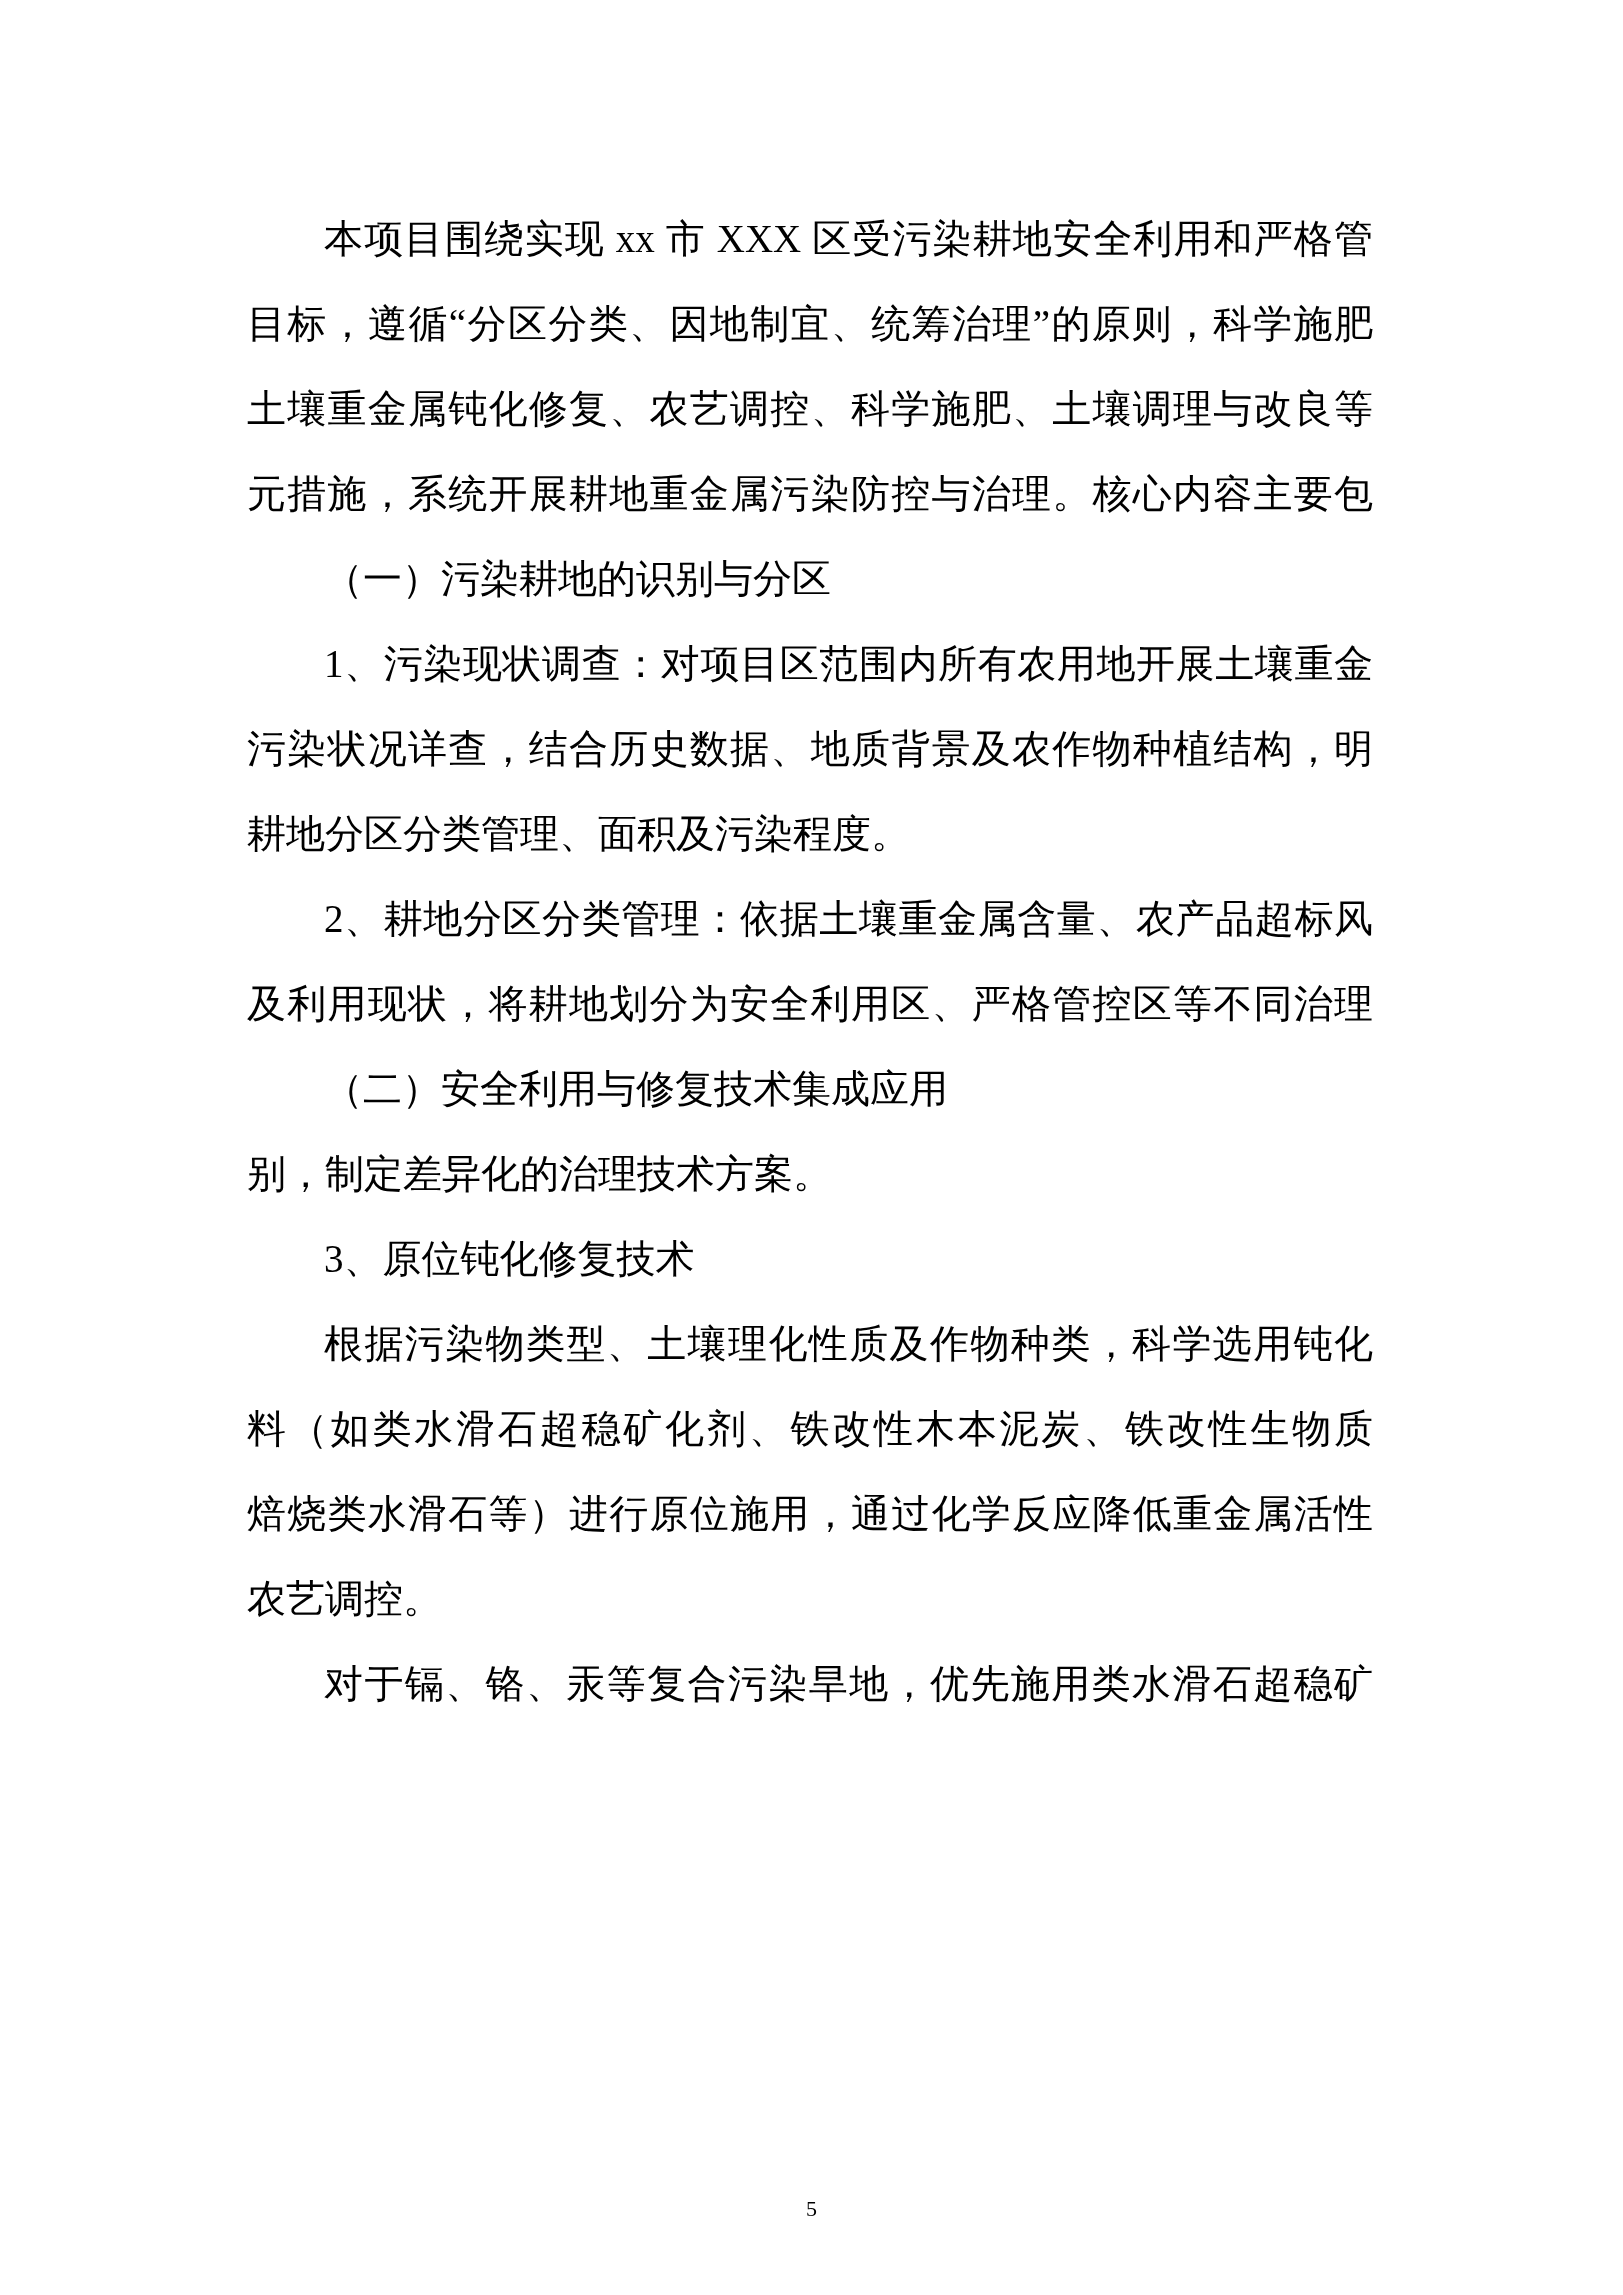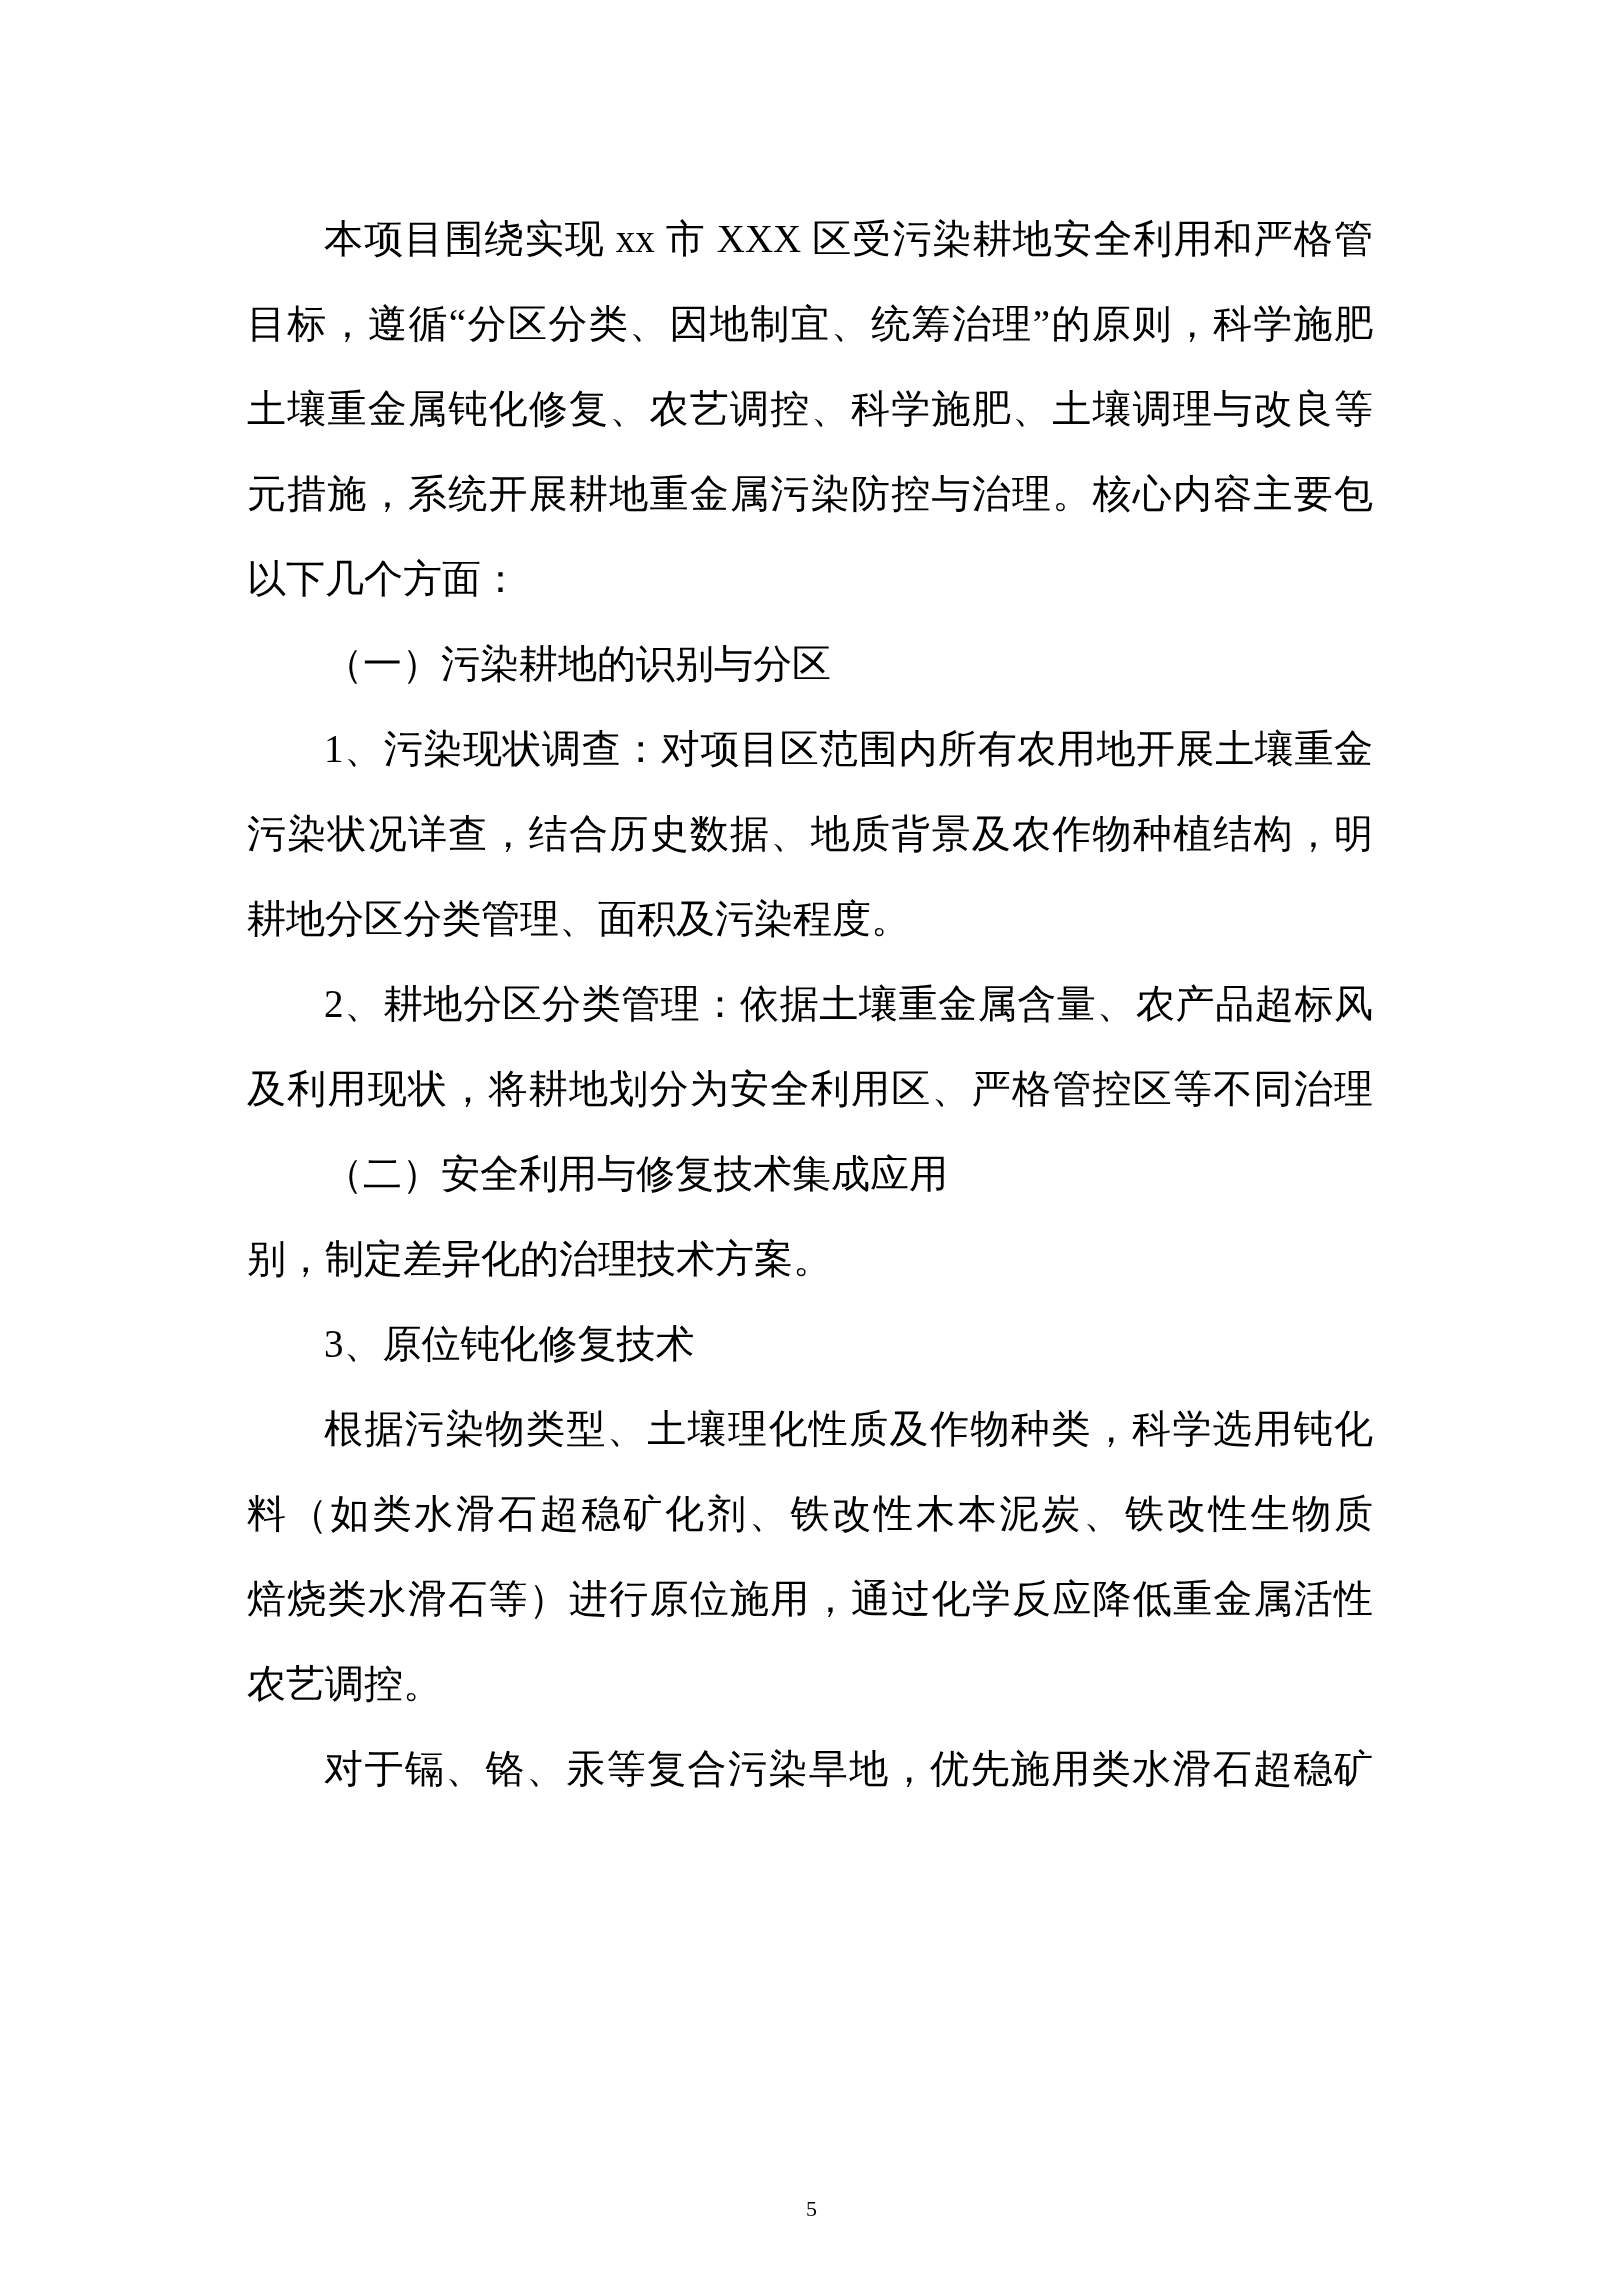--- a/index.html
+++ b/index.html
@@ -32,21 +32,20 @@
 </style>
 </head>
 <body>
 
 <div class="page">
   <div class="text-block">
     <div class="line indent justify">本项目围绕实现 xx 市 XXX 区受污染耕地安全利用和严格管控的</div>
     <div class="line justify">目标，遵循“分区分类、因地制宜、统筹治理”的原则，科学施肥</div>
     <div class="line justify">土壤重金属钝化修复、农艺调控、科学施肥、土壤调理与改良等多</div>
     <div class="line justify">元措施，系统开展耕地重金属污染防控与治理。核心内容主要包括</div>
-    <div class="line">以下几个方面：</div>
 
     <div class="line indent-heading">（一）污染耕地的识别与分区</div>
 
     <div class="line indent justify">1、污染现状调查：对项目区范围内所有农用地开展土壤重金属</div>
     <div class="line justify">污染状况详查，结合历史数据、地质背景及农作物种植结构，明确</div>
     <div class="line">耕地分区分类管理、面积及污染程度。</div>
 
     <div class="line indent justify">2、耕地分区分类管理：依据土壤重金属含量、农产品超标风险</div>
     <div class="line justify">及利用现状，将耕地划分为安全利用区、严格管控区等不同治理类</div>
     <div class="line indent-heading">（二）安全利用与修复技术集成应用</div>

